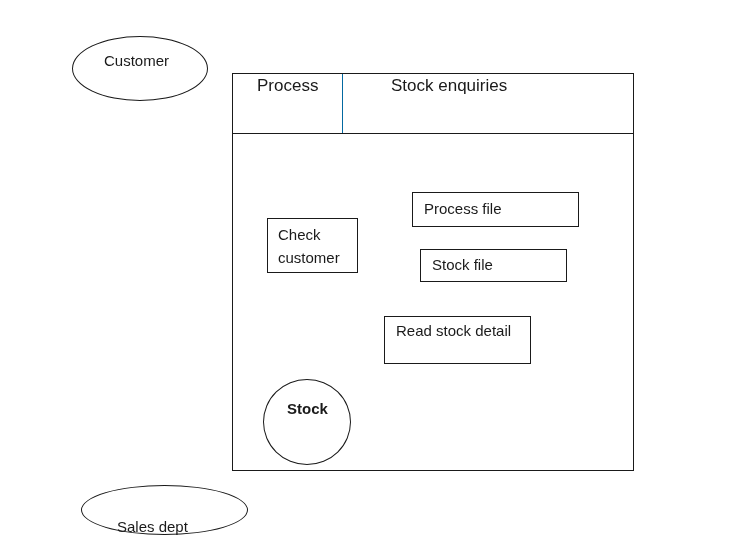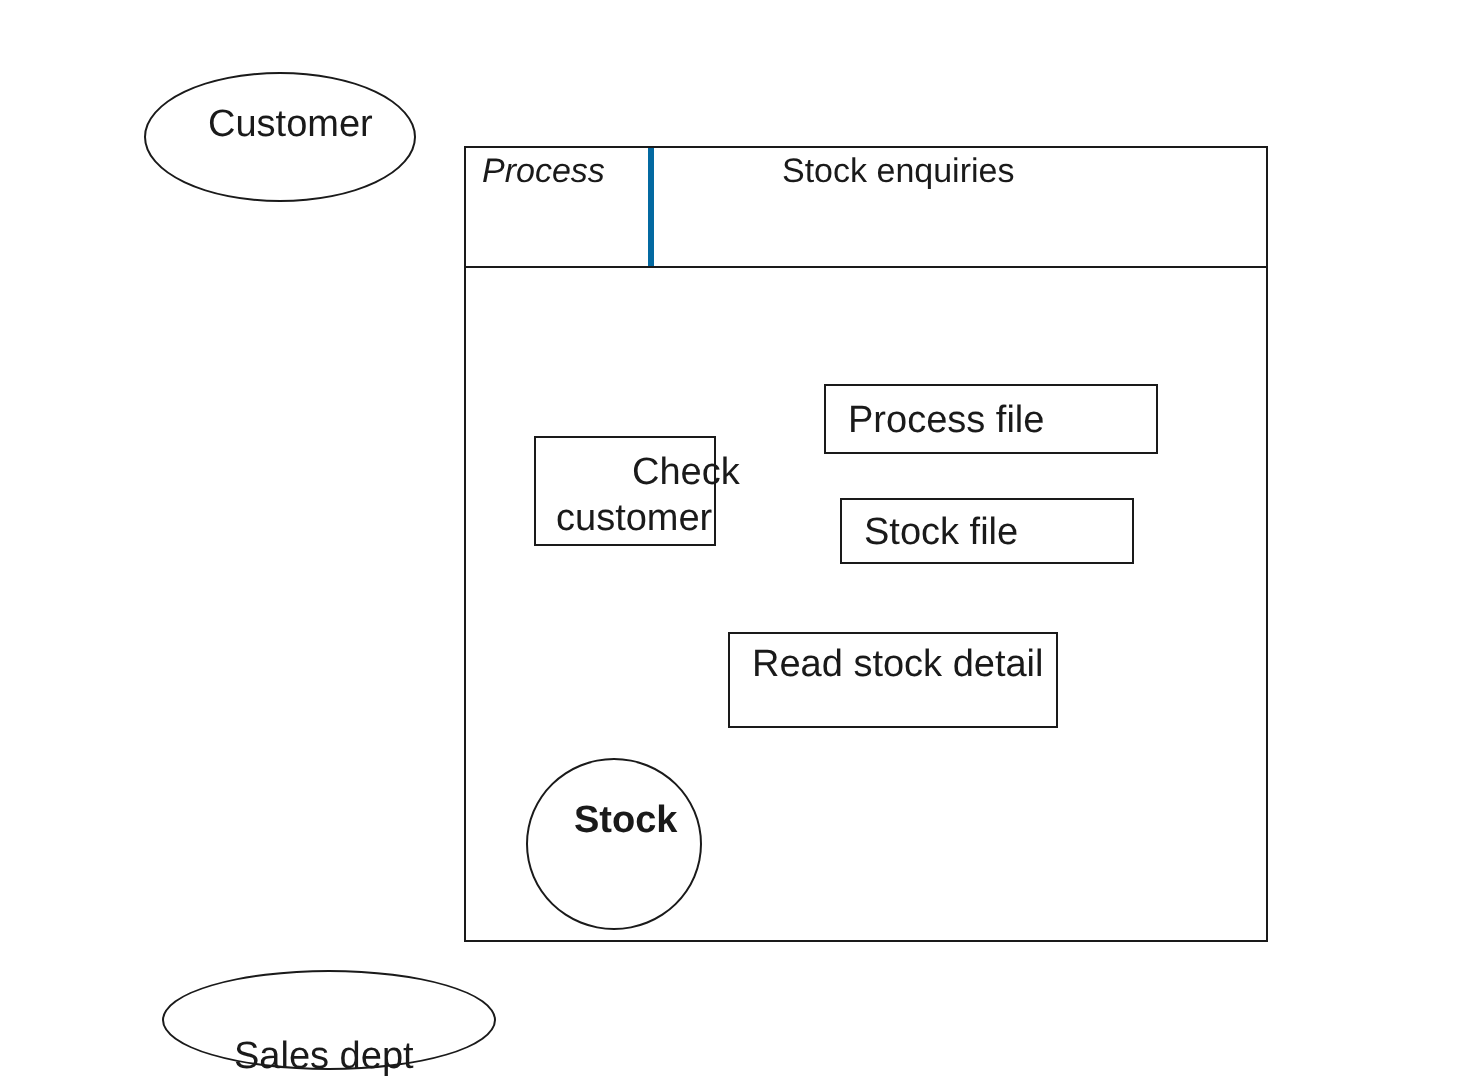--- a/index.html
+++ b/index.html
@@ -1,54 +1,54 @@
 <!DOCTYPE html>
 <html><head>
   <meta charset="utf-8">
   <style>
     html, body { margin: 0; padding: 0; background: #ffffff; }
     body { width: 738px; height: 546px; position: relative; overflow: hidden;
            font-family: "Liberation Sans", "DejaVu Sans", sans-serif; color: #1a1a1a; }
     .abs { position: absolute; box-sizing: border-box; }
     .ellipse { border: 1px solid #1a1a1a; border-radius: 50%; background: #fff; }
     .box { border: 1px solid #1a1a1a; background: #fff; }
-    .lbl { position: absolute; font-size: 19px; white-space: nowrap; line-height: 1.2; }
+    .lbl { position: absolute; font-size: 15px; white-space: nowrap; line-height: 1.2; }
     .hdr { font-size: 17px; }
   </style>
 </head>
 <body>
 
 <div class="abs ellipse" style="left:72px; top:36px; width:136px; height:65px;">
   <span class="lbl" style="left:31px; top:15px;">Customer</span>
 </div>
 
 <div class="abs box" style="left:232px; top:73px; width:402px; height:398px;">
 
   <div class="abs" style="left:0; top:0; width:400px; height:60px; border-bottom:1px solid #1a1a1a;">
-    <div class="abs" style="left:0; top:0; width:94px; height:59px; border-right:3px solid #0369a1;font-style:italic;">
+    <div class="abs" style="left:16px; top:0; width:94px; height:59px; border-right:1px solid #0369a1;">
       <span class="lbl hdr" style="left:8px; top:2px;">Process</span>
     </div>
     <span class="lbl hdr" style="left:158px; top:2px;">Stock enquiries</span>
   </div>
 </div>
 
 <div class="abs box" style="left:267px; top:218px; width:91px; height:55px;">
-  <span class="lbl" style="left:10px; top:7px;margin-left:38px;">Check</span>
+  <span class="lbl" style="left:10px; top:7px;">Check</span>
   <span class="lbl" style="left:10px; top:30px;">customer</span>
 </div>
 
 <div class="abs box" style="left:412px; top:192px; width:167px; height:35px;">
   <span class="lbl" style="left:11px; top:7px;">Process file</span>
 </div>
 
 <div class="abs box" style="left:420px; top:249px; width:147px; height:33px;">
   <span class="lbl" style="left:11px; top:6px;">Stock file</span>
 </div>
 
-<div class="abs box" style="left:364px; top:316px; width:165px; height:48px;">
+<div class="abs box" style="left:384px; top:316px; width:147px; height:48px;">
   <span class="lbl" style="left:11px; top:5px;">Read stock detail</span>
 </div>
 
 <div class="abs ellipse" style="left:263px; top:379px; width:88px; height:86px;">
   <span class="lbl" style="left:23px; top:20px;font-weight:bold;">Stock</span>
 </div>
 
 <div class="abs ellipse" style="left:81px; top:485px; width:167px; height:50px;">
   <span class="lbl" style="left:35px; top:12px;margin-top:20px;">Sales dept</span>
 </div>

